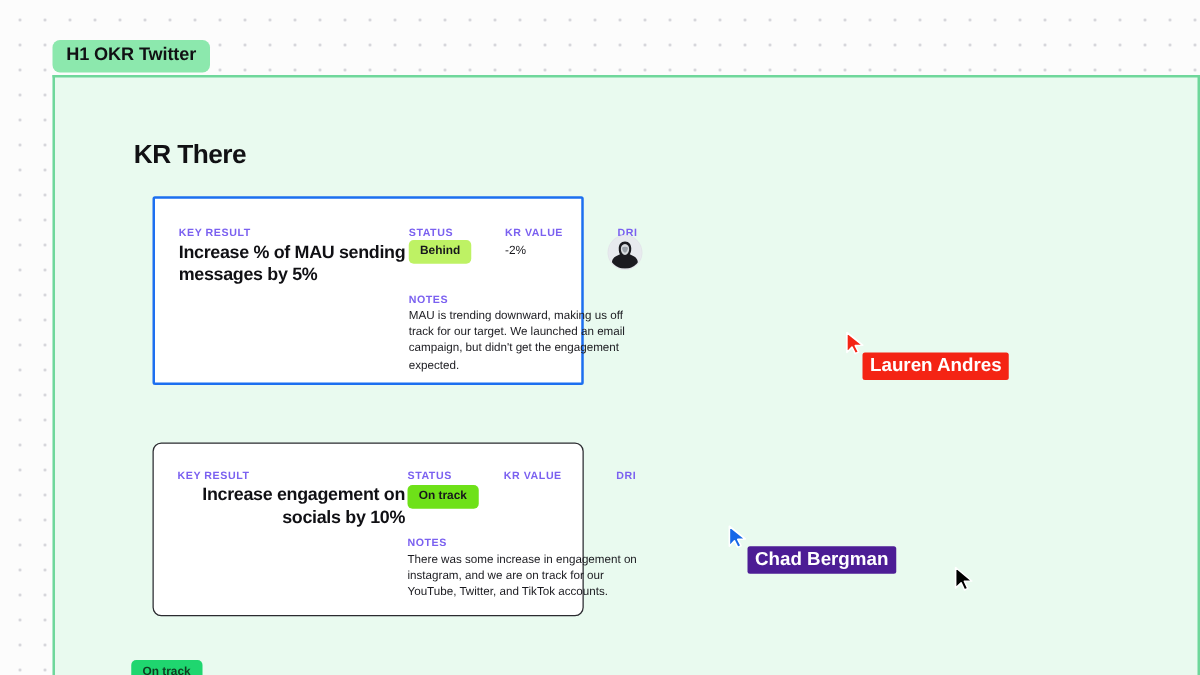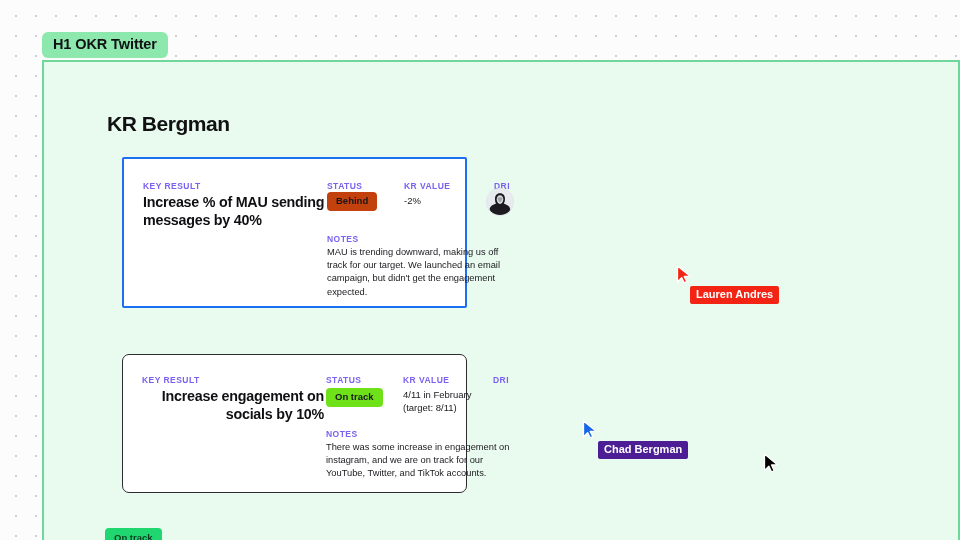--- a/index.html
+++ b/index.html
@@ -120,21 +120,21 @@
     position: absolute;
     left: 203px;
     font-size: 9.5px;
     font-weight: 700;
     color: #17171c;
     padding: 4px 9px 5px 9px;
     border-radius: 4px;
     line-height: 1;
     white-space: nowrap;
   }
-  .status-behind  { background: #c2410c; }
+  .status-behind  { background: #bef264; }
   .status-ontrack { background: #6ee118; }
 
   .kr-value {
     position: absolute;
     left: 280px;
     width: 90px;
     font-size: 9.5px;
     color: #1a1a1f;
     line-height: 1.32;
   }
@@ -192,21 +192,21 @@
     white-space: nowrap;
   }
 
   
   .collab { position: absolute; }
   .collab .ptr { display: block; }
   .collab .name {
     display: inline-block;
     margin-top: -2px;
     color: #ffffff;
-    font-size: 11px;
+    font-size: 15px;
     font-weight: 700;
     padding: 3px 6px 4px 6px;
     border-radius: 2px;
     white-space: nowrap;
     line-height: 1;
   }
   #collab-lauren { left: 676px; top: 265px; }
   #collab-lauren .name { background: #f42414; margin-left: 14px; }
   #collab-chad   { left: 582px; top: 420px; }
   #collab-chad .name { background: #4c1d95; margin-left: 16px; }
@@ -215,30 +215,30 @@
 </style>
 </head>
 <body>
 
 <div id="canvas"></div>
 
 <div id="title-pill">H1 OKR Twitter</div>
 
 <div id="board">
 
-  <div class="col-heading" id="kr-status-heading">KR Bergman</div>
+  <div class="col-heading" id="kr-status-heading">KR There</div>
 
   <div class="kr-card selected c1">
     <div class="kr-inner">
       <div class="field-label lbl-key-result">KEY RESULT</div>
       <div class="field-label lbl-status">STATUS</div>
       <div class="field-label lbl-krvalue">KR VALUE</div>
       <div class="field-label lbl-dri">DRI</div>
 
-      <div class="kr-title">Increase % of MAU sending messages by 40%</div>
+      <div class="kr-title">Increase % of MAU sending messages by 5%</div>
 
       <div class="status-badge status-behind">Behind</div>
 
       <div class="kr-value">-2%</div>
 
       <div class="avatar">
         <svg viewBox="0 0 26 26" xmlns="http://www.w3.org/2000/svg">
           <rect width="26" height="26" fill="#e7eaee"></rect>
           <path d="M13 4.2c3.3 0 5 2.4 5 5.6 0 2.2-.5 3.6-1.2 4.6l3.2 1.6c2 1 3 2.6 3.2 4.4l.3 5.6H2.3l.3-5.6c.2-1.8 1.2-3.4 3.2-4.4l3.2-1.6C8.3 13.4 8 12 8 9.8c0-3.2 1.7-5.6 5-5.6z" fill="#1b1b20"></path>
           <path d="M13 6.2c2.1 0 3.3 1.7 3.3 4 0 2.6-1.5 4.7-3.3 4.7s-3.3-2.1-3.3-4.7c0-2.3 1.2-4 3.3-4z" fill="#d7dade"></path>
@@ -255,21 +255,20 @@
     <div class="kr-inner">
       <div class="field-label lbl-key-result">KEY RESULT</div>
       <div class="field-label lbl-status">STATUS</div>
       <div class="field-label lbl-krvalue">KR VALUE</div>
       <div class="field-label lbl-dri">DRI</div>
 
       <div class="kr-title">Increase engagement on socials by 10%</div>
 
       <div class="status-badge status-ontrack">On track</div>
 
-      <div class="kr-value">4/11 in February (target: 8/11)</div>
 
       <div class="field-label lbl-notes">NOTES</div>
       <div class="notes-body">There was some increase in engagement on instagram, and we are on track for our YouTube, Twitter, and TikTok accounts.</div>
     </div>
   </div>
 
   <div id="bottom-clip-badge">On track</div>
 
 </div>
 

